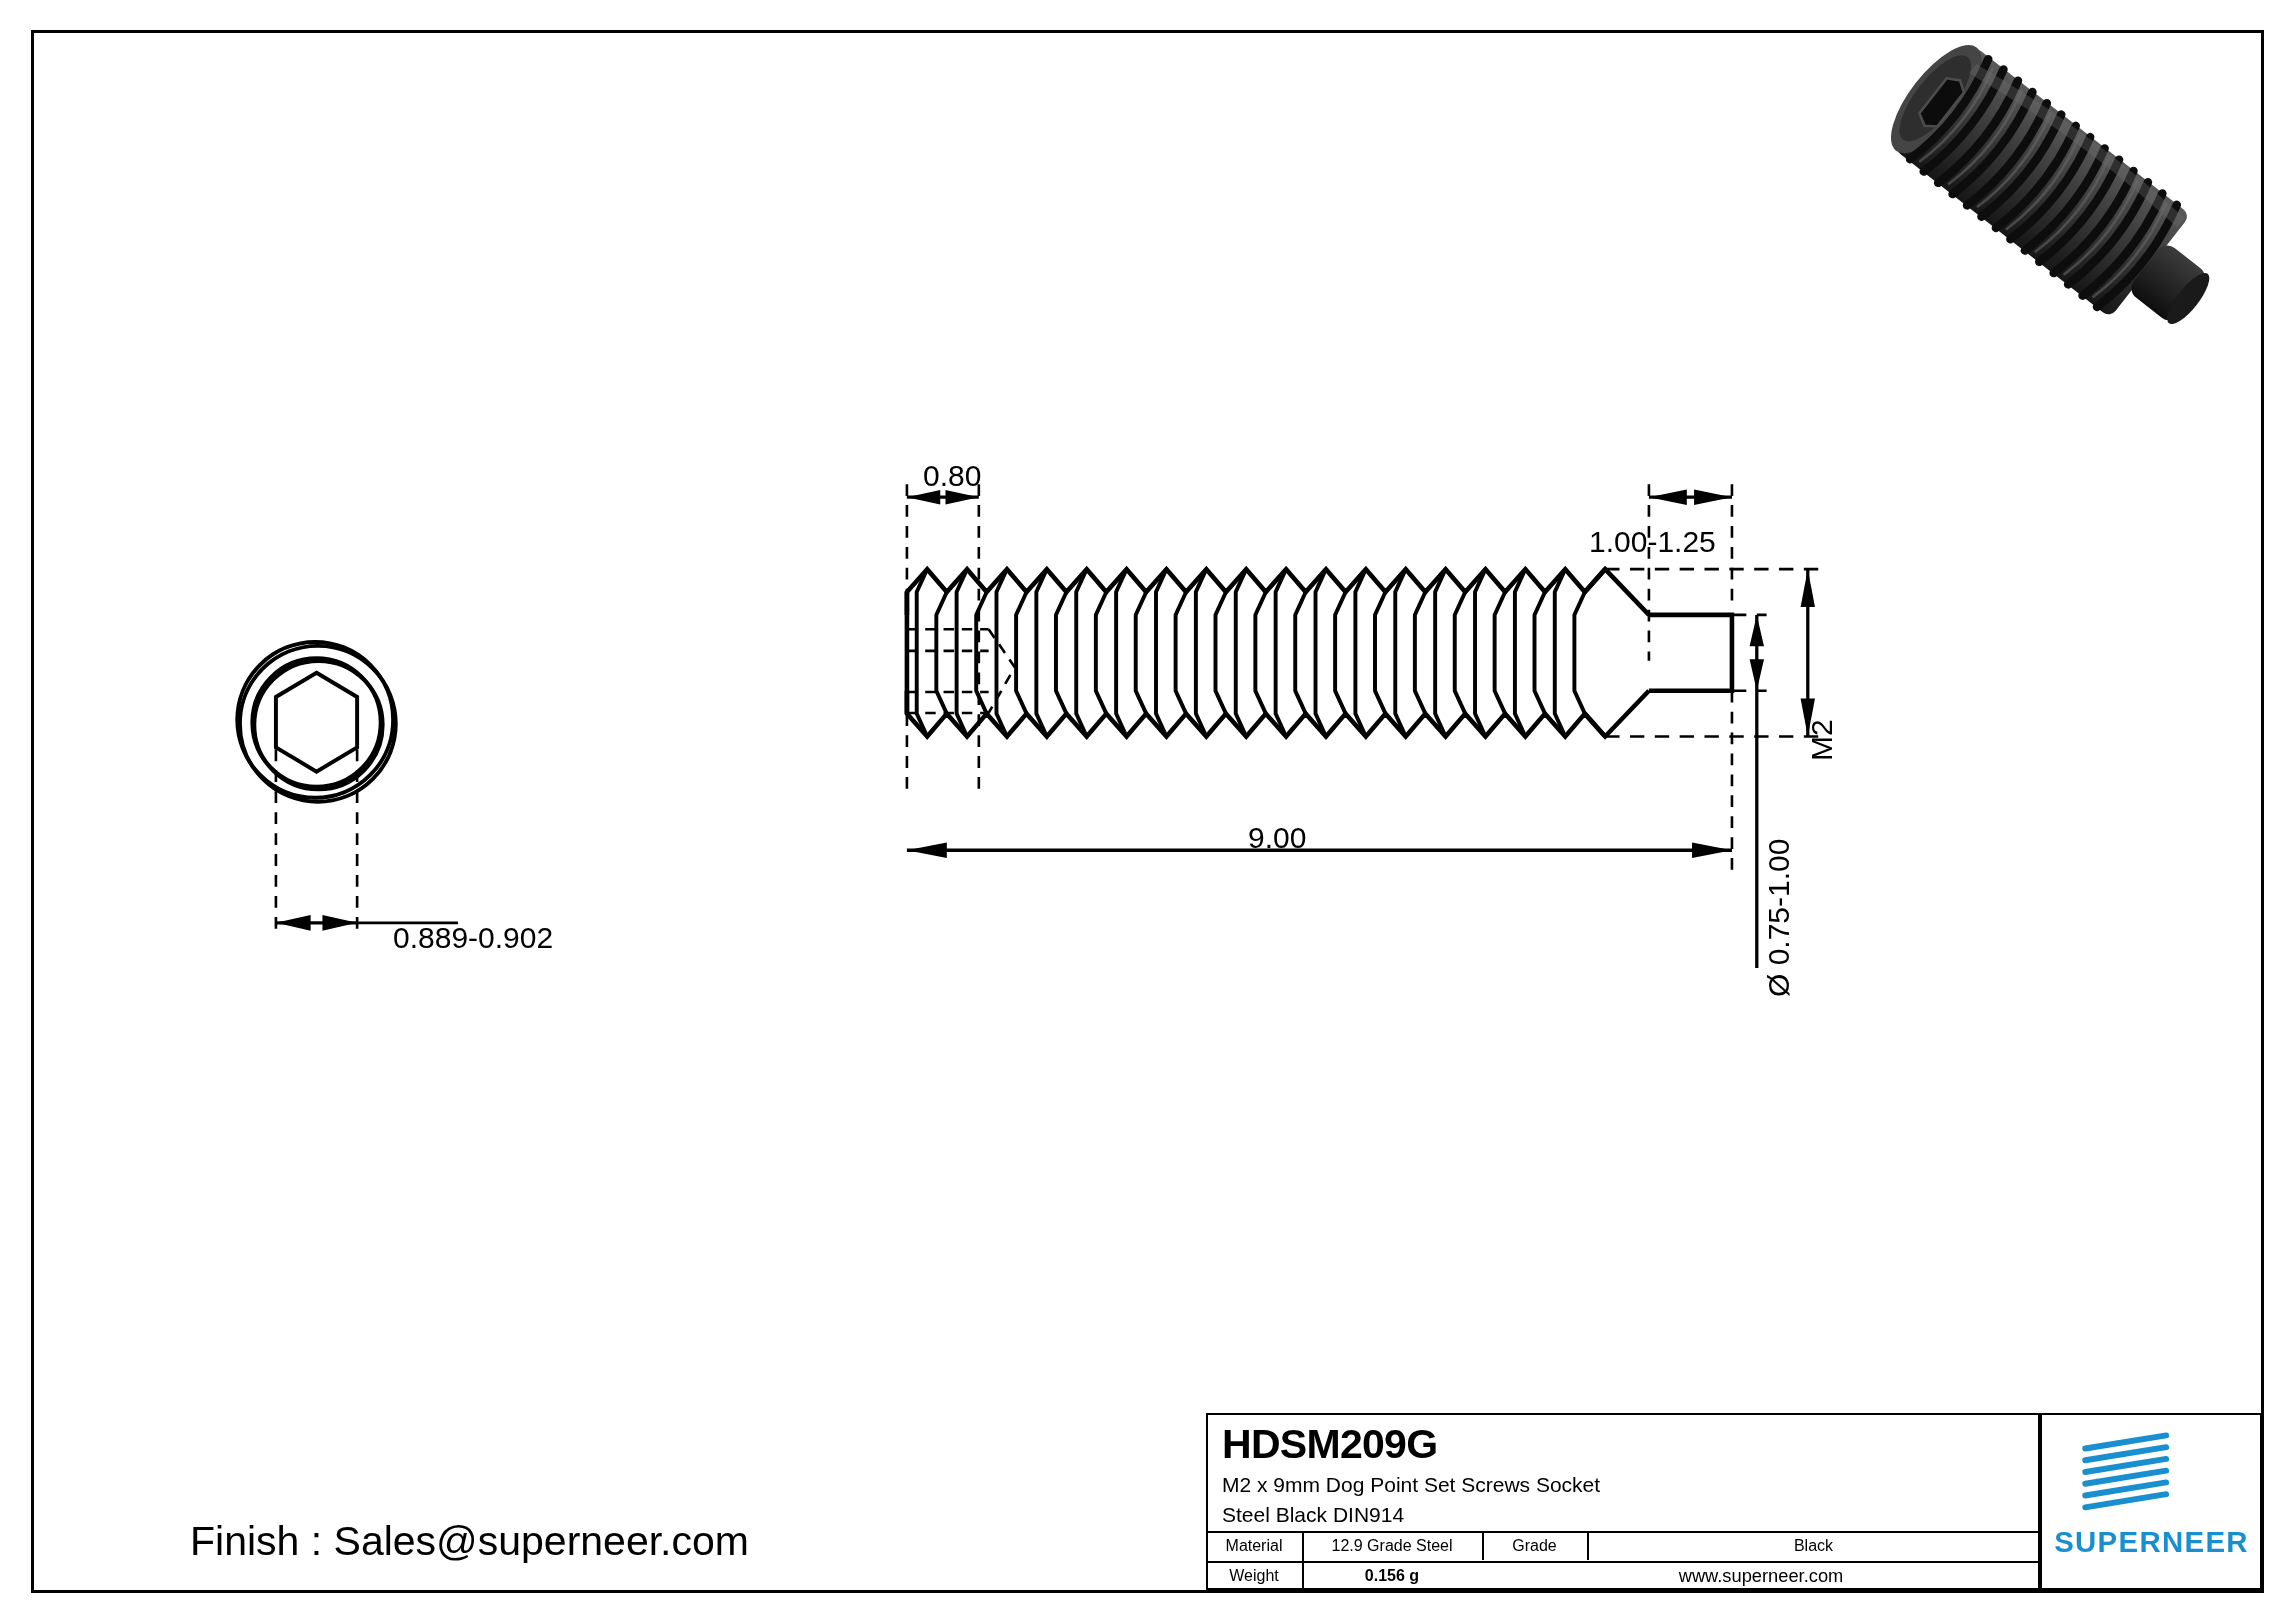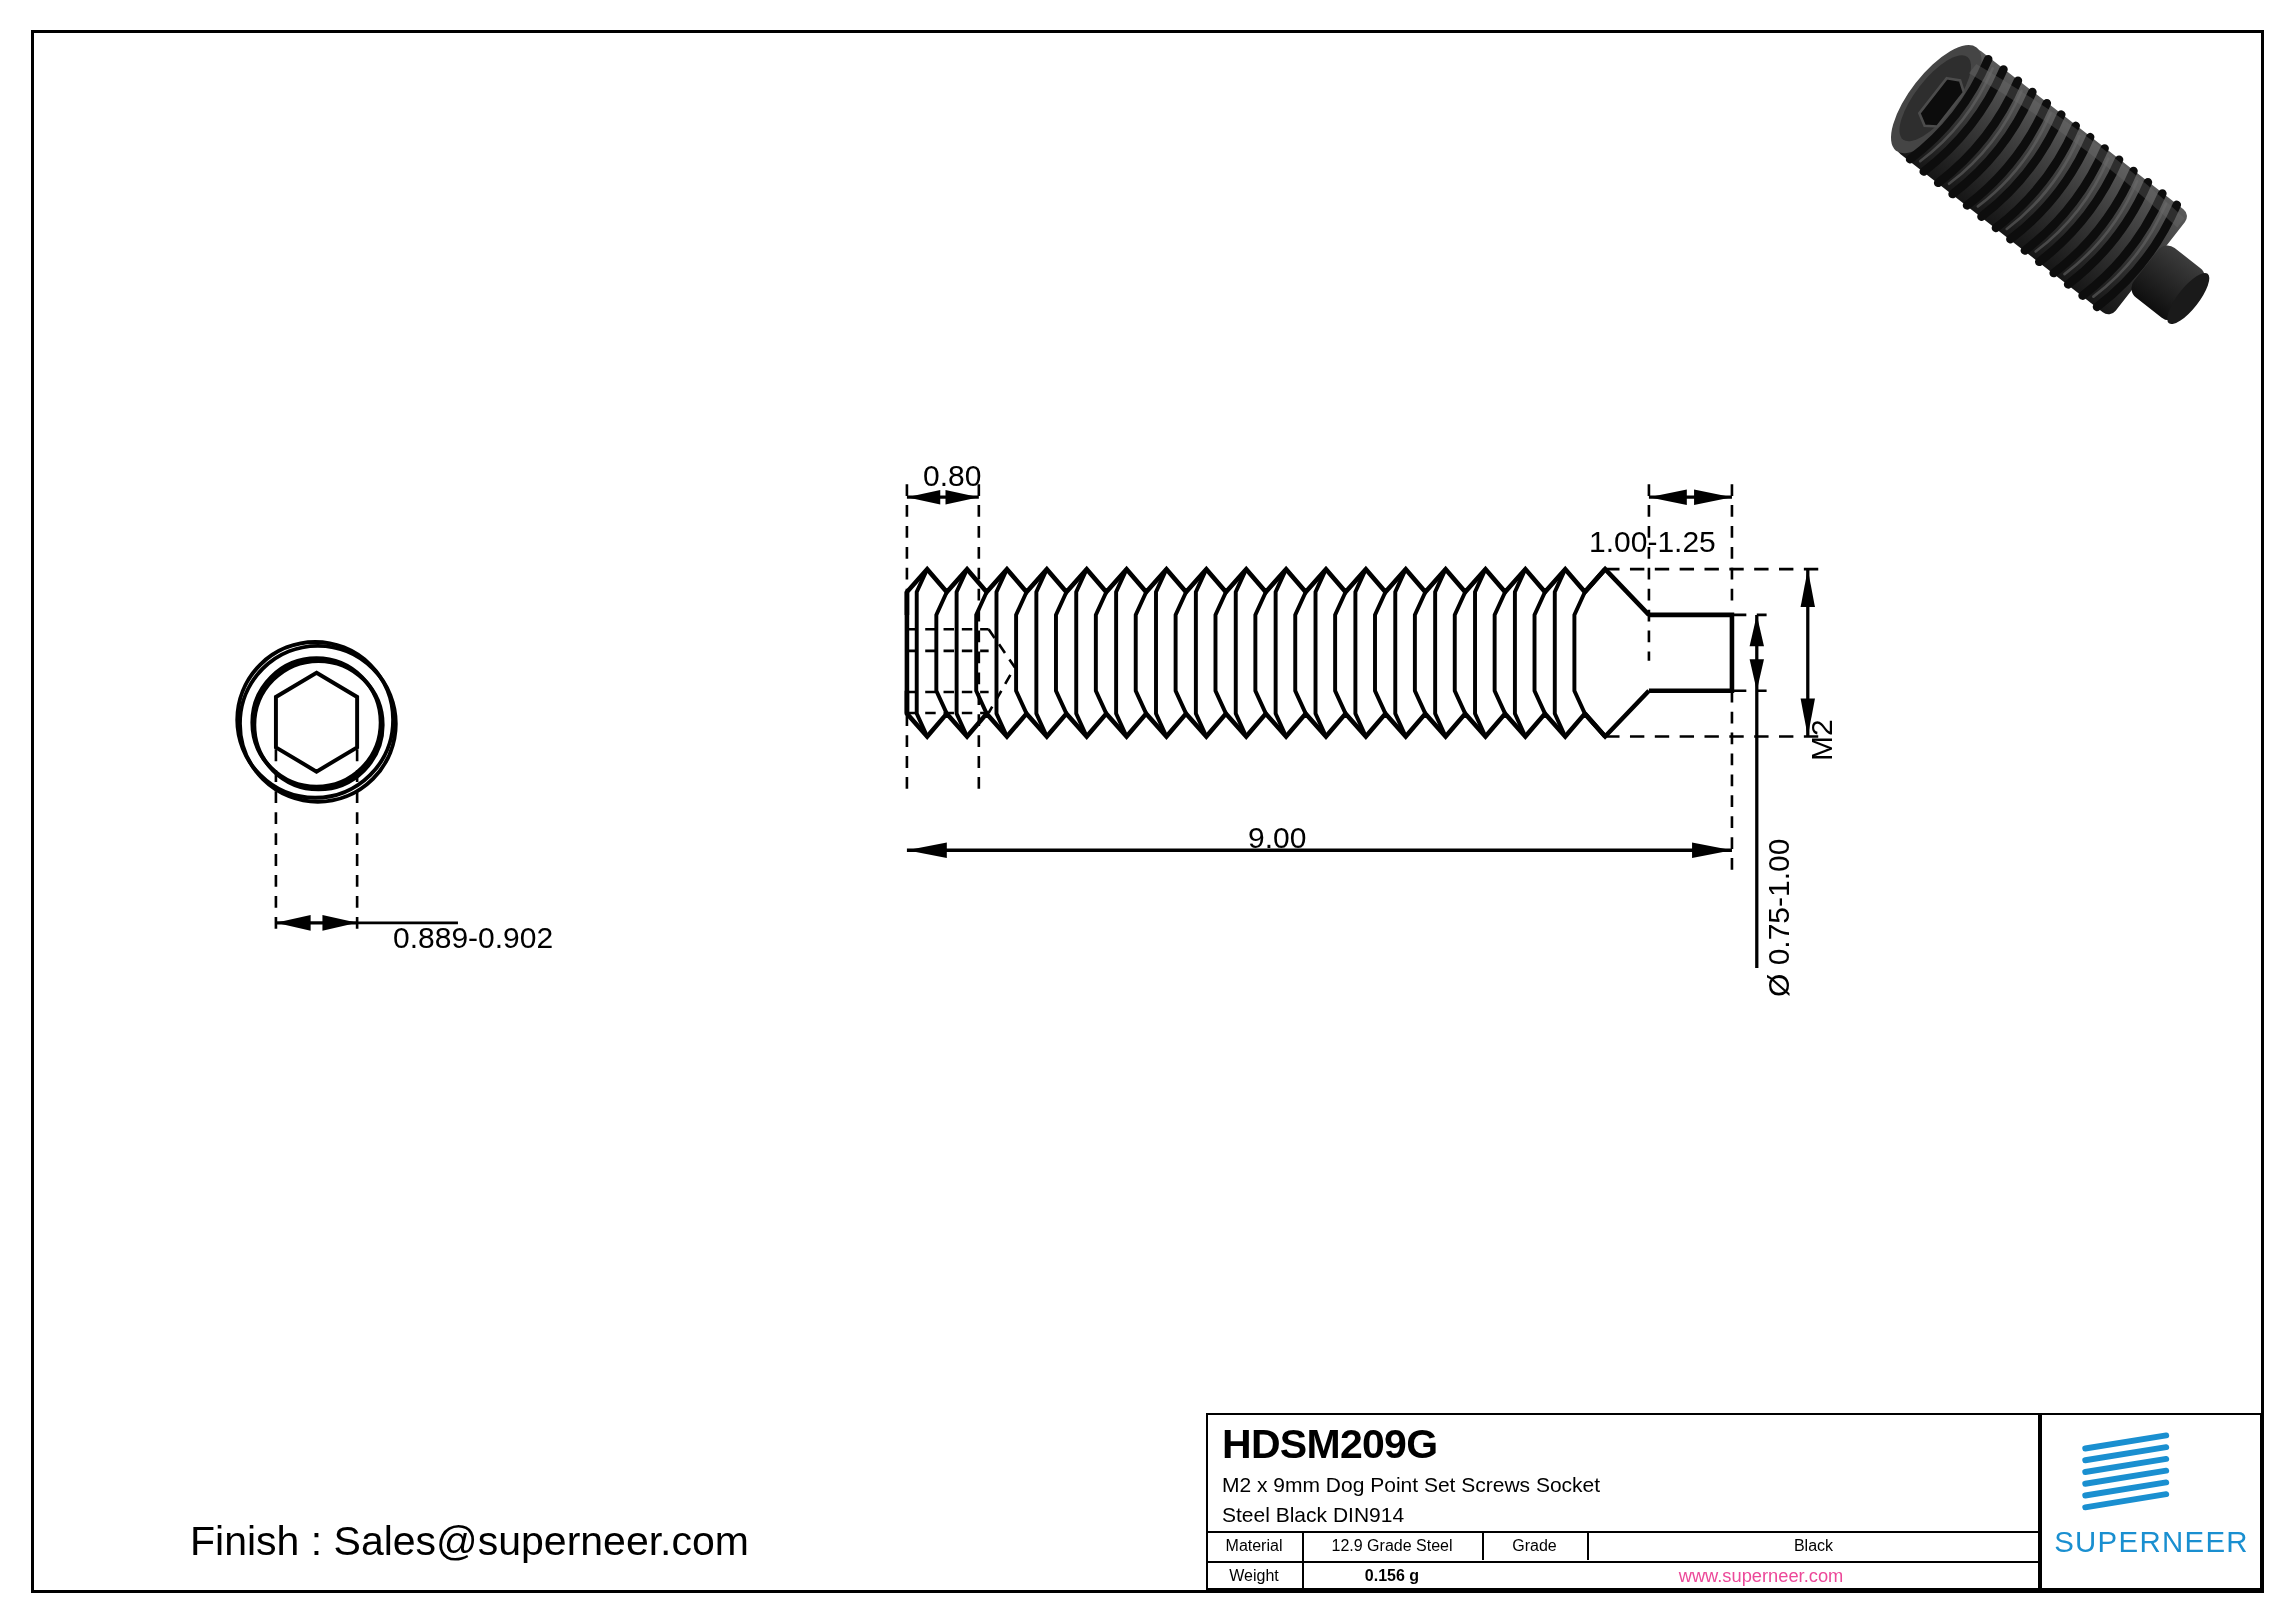--- a/index.html
+++ b/index.html
@@ -35,21 +35,21 @@
   #tb-row1{top:1531px;height:29.4px;}
   #tb-row2{top:1561px;height:29.4px;}
 
   .tbdiv{position:absolute;width:0;border-left:2px solid #000;}
 
   .c{position:absolute;display:flex;align-items:center;justify-content:center;
      font-size:16px;white-space:nowrap;}
 
   #logo-marks{position:absolute;left:2080px;top:1430px;width:98px;height:84px;}
   #logo-text{position:absolute;left:2047px;top:1525px;width:209px;text-align:center;
-             font-size:29.4px;font-weight:normal;color:#1a8fd0;letter-spacing:1.3px;}
+             font-size:29.4px;font-weight:bold;color:#1a8fd0;letter-spacing:1.3px;}
 
   #email{position:absolute;left:190px;top:1518px;font-size:41px;white-space:nowrap;}
 </style>
 </head>
 <body>
 
 <div id="sheet">
 
   <div class="frame"></div>
 
@@ -281,21 +281,21 @@
   <div class="tbdiv" style="left:1482px;top:1531px;height:29.4px;"></div>
   <div class="tbdiv" style="left:1587px;top:1531px;height:29.4px;"></div>
 
   <div class="c" style="left:1206px;top:1531px;width:96px;height:29.4px;">Material</div>
   <div class="c" style="left:1302px;top:1531px;width:180px;height:29.4px;">12.9 Grade Steel</div>
   <div class="c" style="left:1482px;top:1531px;width:105px;height:29.4px;">Grade</div>
   <div class="c" style="left:1587px;top:1531px;width:453px;height:29.4px;">Black</div>
 
   <div class="c" style="left:1206px;top:1561px;width:96px;height:29.4px;">Weight</div>
   <div class="c" style="left:1302px;top:1561px;width:180px;height:29.4px;font-weight:bold;">0.156 g</div>
-  <div class="c" style="left:1482px;top:1561px;width:558px;height:29.4px;color:#ec4899;font-size:18.3px;">www.superneer.com</div>
+  <div class="c" style="left:1482px;top:1561px;width:558px;height:29.4px;color:#000000;font-size:18.3px;">www.superneer.com</div>
 
   <div id="logo-marks">
     <svg width="98" height="84" viewBox="0 0 150 128">
       <g stroke="#1a8fd0" stroke-width="9" stroke-linecap="round" fill="none">
         <line x1="8" y1="28" x2="132" y2="8"></line>
         <line x1="8" y1="46" x2="132" y2="26"></line>
         <line x1="8" y1="64" x2="132" y2="44"></line>
         <line x1="8" y1="82" x2="132" y2="62"></line>
         <line x1="8" y1="100" x2="132" y2="80"></line>
         <line x1="8" y1="118" x2="132" y2="98"></line>

